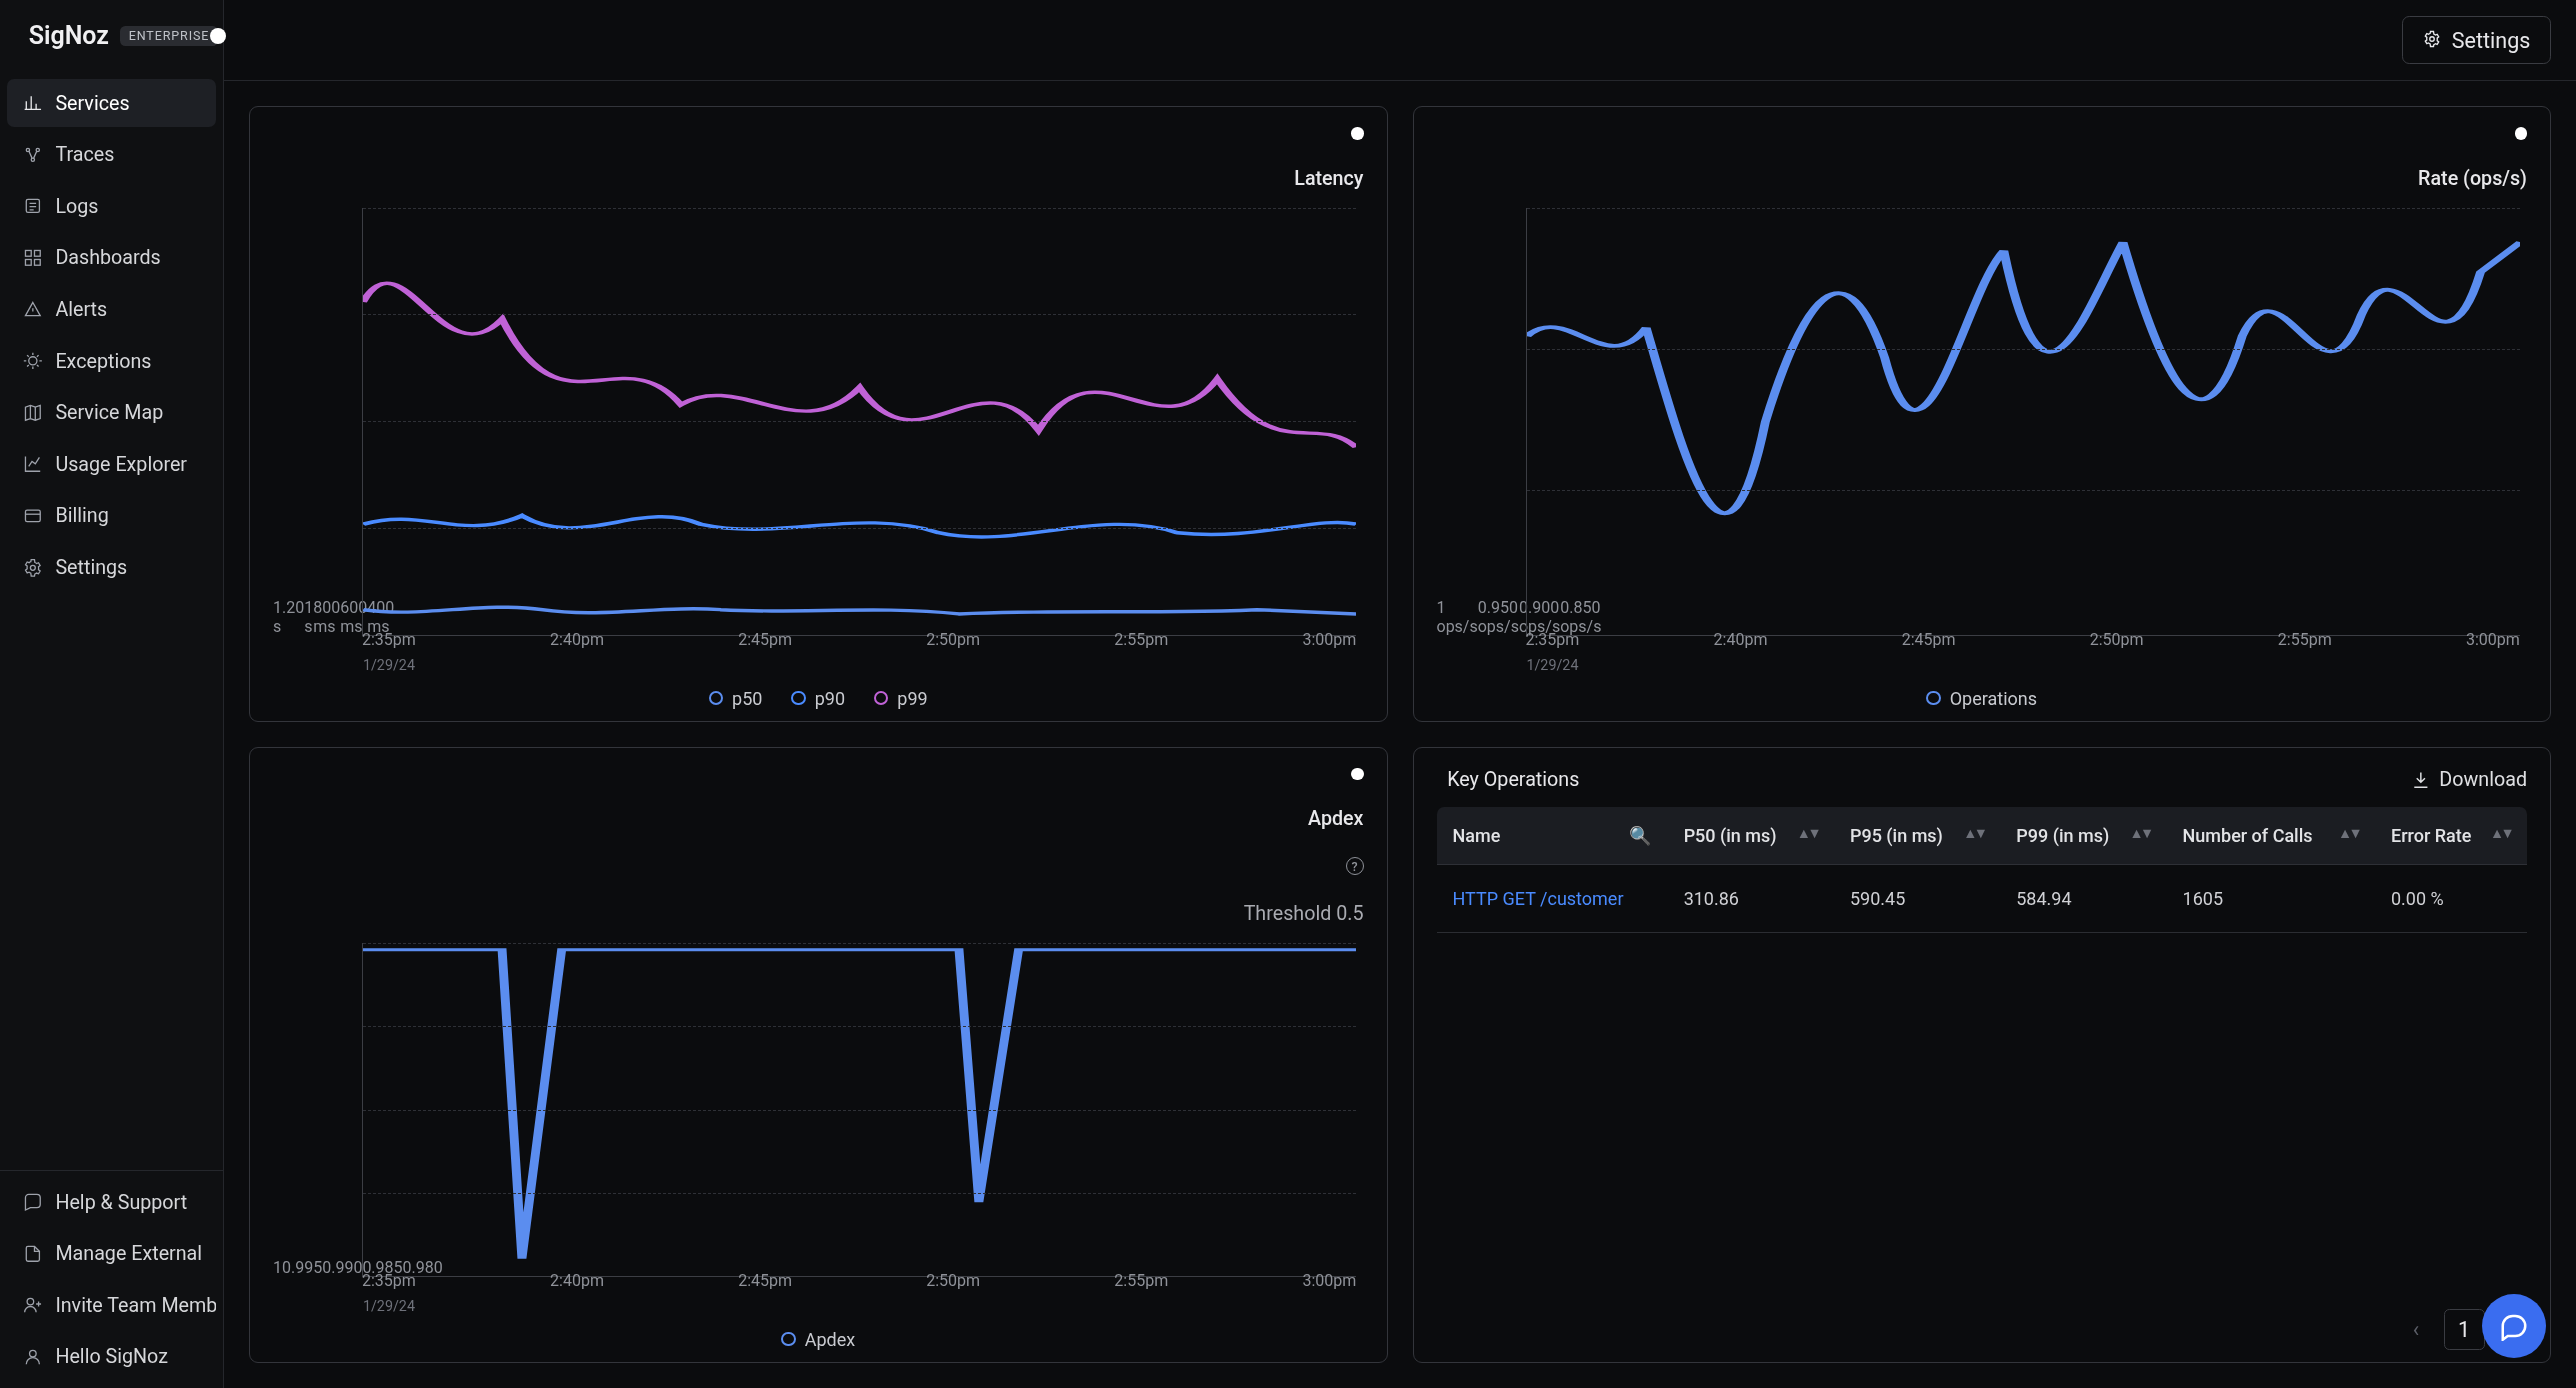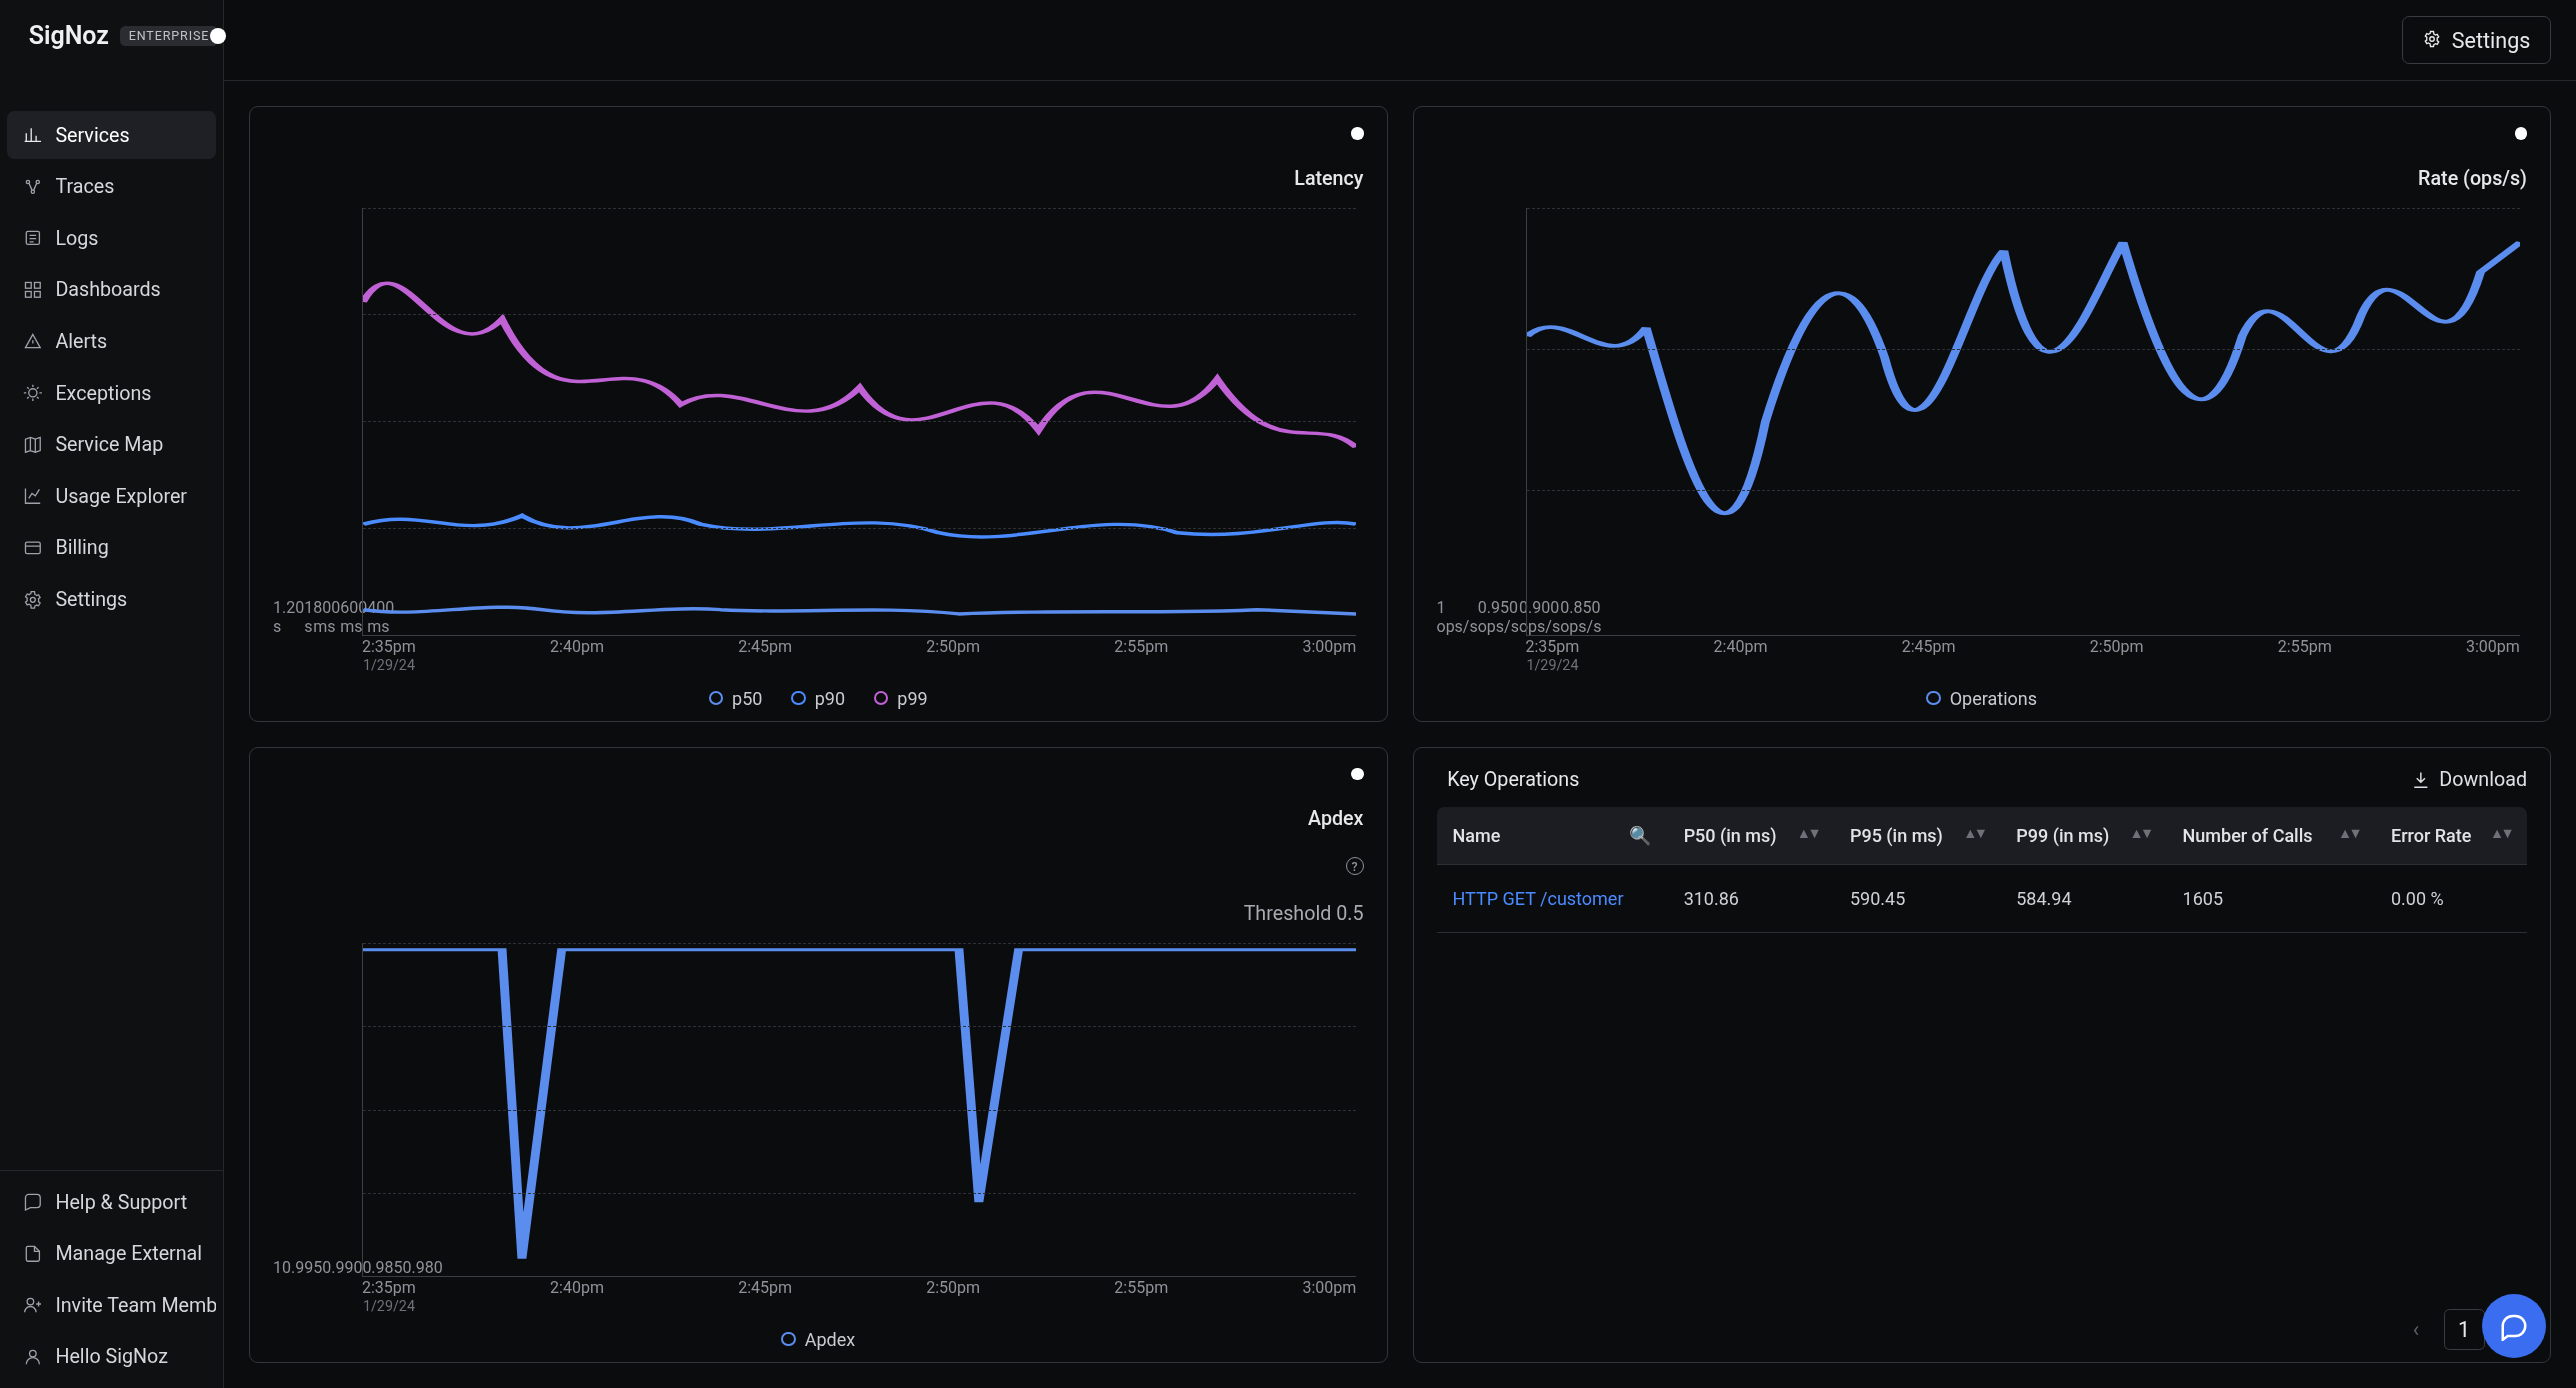--- a/index.html
+++ b/index.html
@@ -9,21 +9,21 @@
   
   .sidebar { width: 224px; background: #0f1012; border-right: 0.9px solid #25272c; display: flex; flex-direction: column; padding-top: 10.7px; }
   .brand { display: flex; align-items: center; gap: 10.7px; padding: 10.7px 18px 21.5px 18px; }
   .brand-logo { width: 25px; height: 25px; border-radius: 50%; background: radial-gradient(circle at 35% 35%, #ff6a3d, #d6340a); }
   .brand-name { color: #f0f0f2; font-weight: 600; font-size: 25px; }
   .badge { font-size: 12.5px; letter-spacing: 0.9px; padding: 2.7px 9px; border-radius: 5.4px; background: #2a2c31; color: #bfc2c8; text-transform: uppercase; }
   .toggle { width: 39px; height: 21.5px; border-radius: 894px; background: #3a6df0; position: relative; margin-left: auto; }
   .toggle::after { content:""; position:absolute; width:16px; height:16px; border-radius:50%; background:#fff; top:2.7px; right:2.7px; }
   .nav { display:flex; flex-direction:column; gap:3.6px; padding: 7.2px 7.2px; }
   .nav-item { display:flex; align-items:center; gap:12.5px; padding:12.5px 16px; border-radius:7.2px; color:#d6d7da; font-size:19.7px; cursor:pointer; white-space:nowrap; overflow:hidden; text-overflow:ellipsis; }
-  .nav-item.active { background:#1e2025; color:#fff;margin-top:32px; }
+  .nav-item.active { background:#1e2025; color:#fff; }
   .nav-item .ic { width:19.7px; height:19.7px; flex:0 0 19.7px; display:flex; align-items:center; justify-content:center; }
   .ic svg { stroke:#9ea2ab; width:19.7px; height:19.7px; fill:none; stroke-width:1.6; }
   .nav-item.active .ic svg { stroke:#e9e9ec; }
   .sidebar-spacer { flex:1; }
   .nav-bottom { border-top: 0.9px solid #25272c; padding-top: 7.2px; }
 
   
   .main { flex:1; display:flex; flex-direction:column; }
   .topbar { display:flex; align-items:center; padding: 16px 25px; border-bottom:0.9px solid #25272c; }
   .settings-btn { margin-left:auto; display:flex; align-items:center; gap:10.7px; border:0.9px solid #3a3c42; padding:10.7px 19.7px; border-radius:7.2px; color:#e8e8eb; cursor:pointer; }
@@ -36,21 +36,21 @@
   .panel-title { color:#e8e8eb; font-size:19.7px; font-weight:500; display:flex; align-items:flex-end; gap:27px;flex-direction:column; }
   .panel-title .right { margin-left:auto; color:#a9abb1; font-weight:400; }
   .panel-title .spark { width:12.5px; height:12.5px; border-radius:50%; background:#fff; }
 
   .chart { position:relative; flex:1; margin-top:9px; }
   .y-axis { position:absolute; left:0; top:9px; bottom:50px; width:82px; display:flex; justify-content:space-between; align-items:flex-end; font-size:16px; color:#8f9299; }
   .plot { position:absolute; left:89px; right:7.2px; top:9px; bottom:50px; border-left:0.9px solid #3c3e44; border-bottom:0.9px solid #3c3e44; }
   .plot .grid-h { position:absolute; left:0; right:0; border-top:0.9px dashed #2e3036; }
   .plot svg { width:100%; height:100%; display:block; }
   .x-axis { position:absolute; left:89px; right:7.2px; bottom:12.5px; display:flex; justify-content:space-between; font-size:16px; color:#8f9299; }
-  .x-axis .xt { display:flex; flex-direction:column; align-items:center; gap:1px; }
+  .x-axis .xt { display:flex; flex-direction:column; align-items:center; gap:8px; }
   .x-axis .xt .d { font-size:14.3px; color:#6e717a; }
   .legend { display:flex; justify-content:center; gap:29px; font-size:18px; color:#c9cbd0; margin-top:1.8px; }
   .lg { display:flex; align-items:center; gap:9px; }
   .lg .dot { width:14.3px; height:14.3px; border-radius:50%; border:2.7px solid; background:transparent; }
 
   .help-ic { width:18px; height:18px; border-radius:50%; border:1.3px solid #8f9299; display:inline-flex; align-items:center; justify-content:center; font-size:12.5px; color:#8f9299; }
 
   
   .tbl-head { display:flex; align-items:center; color:#e8e8eb; font-size:19.7px; }
   .download { margin-left:auto; display:flex; align-items:center; gap:9px; color:#dfe0e3; cursor:pointer; }

